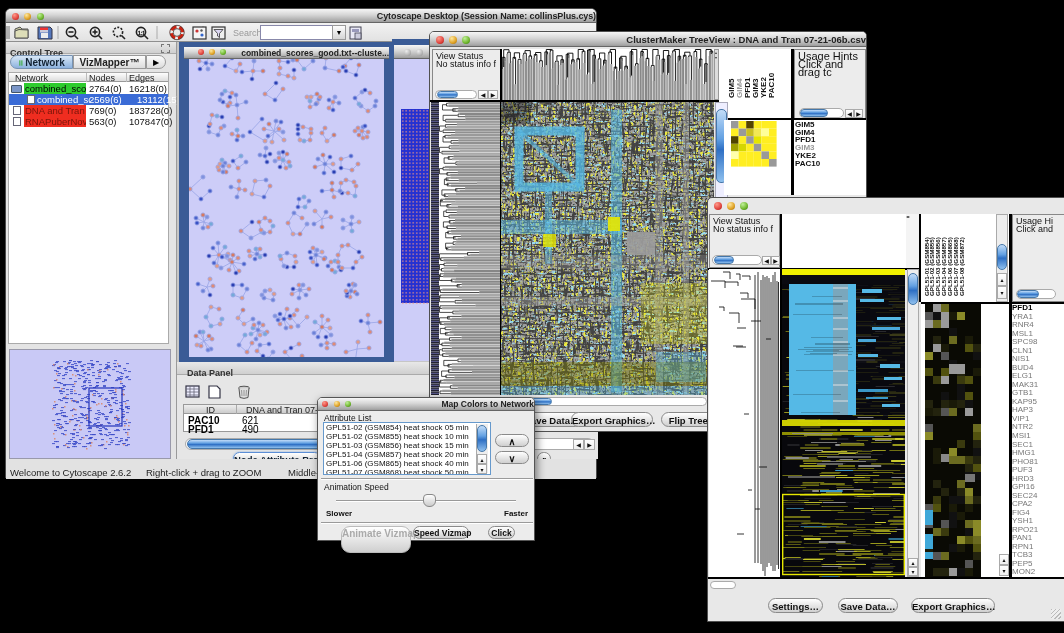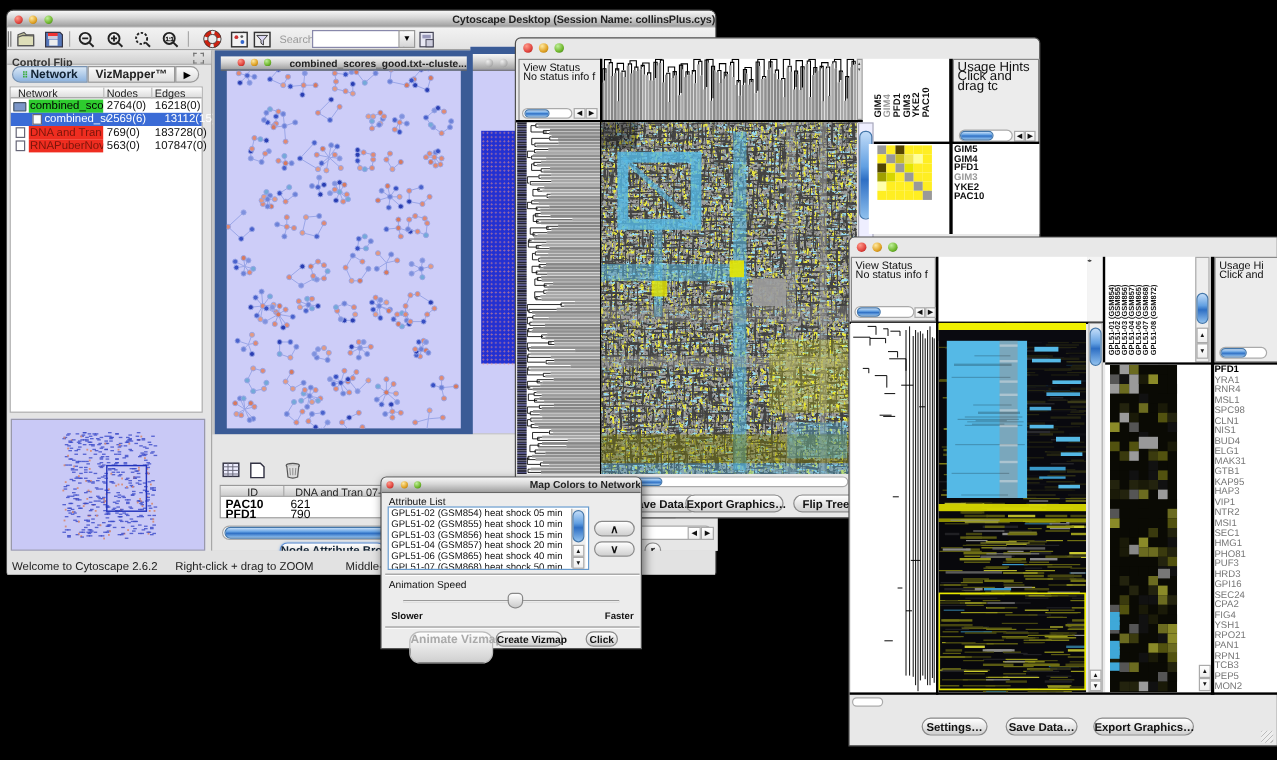--- a/index.html
+++ b/index.html
@@ -68,21 +68,21 @@
         <path d="M209 5.5 h9 l-3.5 4 v4 l-2 -1.5 v-2.5 z" fill="#dcd8f2" stroke="#333" stroke-width="0.8"></path>
 <rect x="345" y="3" width="11" height="12" fill="#e8e8f4" stroke="#445" stroke-width="1"></rect>
         <rect x="347" y="5" width="7" height="3" fill="#99b"></rect>
         <rect x="350" y="9" width="6" height="6" fill="#ccd" stroke="#445" stroke-width="0.8"></rect>
 </svg>
       <span class="abs" style="left:227px;top:5px;color:#999;font-size:9px">Search:</span>
       <span class="abs" style="left:254px;top:2px;width:77px;height:15px;background:#fff;border:1px solid #88a;"></span>
       <span class="abs" style="left:326px;top:2px;width:14px;height:15px;background:linear-gradient(#fdfdfd,#d5d5d5);border:1px solid #999;font-size:7px;text-align:center;line-height:14px">▼</span>
     </div>
     <div class="abs" style="left:0;top:33px;width:171px;height:417px;background:#e4e4e4;border-right:1px solid #9a9a9a">
-      <div class="abs" style="left:0;top:0;width:100%;height:12px;background:linear-gradient(#e8e8e8,#cfcfcf);border-bottom:1px solid #aaa"><span style="font-size:9px;font-weight:bold;color:#333;margin-left:4px;line-height:12px;display:inline-block">Control Flip</span><span class="abs" style="right:6px;top:2px;width:9px;height:9px;border:1px dashed #777"></span></div>
+      <div class="abs" style="left:0;top:0;width:100%;height:12px;background:linear-gradient(#e8e8e8,#cfcfcf);border-bottom:1px solid #aaa"><span style="font-size:9px;font-weight:bold;color:#333;margin-left:4px;line-height:12px;display:inline-block">Control Tree</span><span class="abs" style="right:6px;top:2px;width:9px;height:9px;border:1px dashed #777"></span></div>
       <div class="abs" style="left:4px;top:13px;width:160px;height:14px">
         <span class="abs" style="left:0;width:63px;height:14px;background:linear-gradient(#d8e7f6,#8cb2de);border:1px solid #7792b2;border-radius:7px 0 0 7px;font-size:10px;font-weight:bold;text-align:center;line-height:14px;color:#123"><span style="color:#3a3;font-size:7px">⠿ </span>Network</span>
         <span class="abs" style="left:63px;width:73px;height:14px;background:linear-gradient(#fcfcfc,#dcdcdc);border:1px solid #999;font-size:10px;font-weight:bold;text-align:center;line-height:14px;color:#222">VizMapper™</span>
         <span class="abs" style="left:136px;width:20px;height:14px;background:linear-gradient(#fcfcfc,#dcdcdc);border:1px solid #999;border-radius:0 7px 7px 0;font-size:8px;text-align:center;line-height:14px">▶</span>
       </div>
       <div class="abs" style="left:2px;top:30px;width:161px;height:272px;background:#fff;border:1px solid #aaa">
         <div class="abs" style="left:0;top:0;width:100%;height:9px;background:linear-gradient(#fdfdfd,#ddd);border-bottom:1px solid #999;font-size:9px;color:#222">
           <span class="abs" style="left:6px">Network</span>
           <span class="abs" style="left:80px">Nodes</span>
           <span class="abs" style="left:120px">Edges</span>
@@ -1419,54 +1419,58 @@
             <line x1="168" y1="290" x2="157" y2="293"></line>
             <line x1="168" y1="290" x2="169" y2="283"></line>
             <circle cx="180" cy="289" r="2.1" fill="#e08a74"></circle>
             <circle cx="166" cy="304" r="2.1" fill="#e08a74"></circle>
             <circle cx="157" cy="293" r="2.1" fill="#e08a74"></circle>
             <circle cx="169" cy="283" r="2.1" fill="#e29a84"></circle>
           </g>
         </svg></div>
     </div>
     <div class="abs" style="left:171px;top:353px;width:421px;height:97px;background:#e6e6e6">
+      <div class="abs" style="left:0;top:0;width:100%;height:13px;background:linear-gradient(#e8e8e8,#cfcfcf);border-bottom:1px solid #aaa"><span style="font-size:9px;font-weight:bold;color:#333;margin-left:10px;line-height:14px;display:inline-block">Data Panel</span></div>
       <div class="abs" style="left:8px;top:22px;width:130px;height:16px">
 <svg width="130" height="16" viewBox="0 0 130 16" xmlns="http://www.w3.org/2000/svg">
 <rect x="1" y="2" width="13" height="11" fill="#eef" stroke="#334" stroke-width="1.2"></rect>
           <path d="M1 5 h13 M1 8 h13 M1 11 h13 M5 2 v11 M9 2 v11" stroke="#667" stroke-width="0.8"></path>
 <path d="M24 2 h8 l3 3 v9 h-11 z" fill="#fff" stroke="#334" stroke-width="1.2"></path>
 <ellipse cx="59" cy="4" rx="5.5" ry="1.8" fill="#ccc" stroke="#555"></ellipse>
           <path d="M54 4.5 l1 9 q4 1.8 8 0 l1 -9.5" fill="#ddd" stroke="#555"></path>
           <path d="M56.5 6 l0.5 6 M59 6 v6 M61.5 6 l-0.5 6" stroke="#888" stroke-width="0.8"></path>
 </svg></div>
       <div class="abs" style="left:6px;top:42px;width:380px;height:28px;background:#fff;border:1px solid #999">
         <div class="abs" style="left:0;top:0;width:100%;height:9px;background:linear-gradient(#eee,#ccc);border-bottom:1px solid #999;font-size:9px;color:#222">
           <span class="abs" style="left:22px">ID</span>
           <span class="abs" style="left:62px">DNA and Tran 07-21-06…</span>
           <span class="abs" style="left:52px;width:1px;height:9px;background:#aaa"></span>
         </div>
         <div class="abs" style="left:4px;top:10px;font-size:10px;font-weight:bold;color:#000">PAC10</div>
         <div class="abs" style="left:58px;top:10px;font-size:10px">621</div>
         <div class="abs" style="left:4px;top:19px;font-size:10px;font-weight:bold;color:#000">PFD1</div>
-        <div class="abs" style="left:58px;top:19px;font-size:10px">790</div>
+        <div class="abs" style="left:58px;top:19px;font-size:10px">490</div>
       </div>
       <div class="sbtrack" style="left:8px;top:76px;width:409px;height:12px"></div>
       <div class="sbpill" style="left:10px;top:77px;width:296px;height:10px"></div>
       <div class="arrbox" style="left:396px;top:77px;width:11px;height:11px;line-height:11px">◀</div>
       <div class="arrbox" style="left:407px;top:77px;width:11px;height:11px;line-height:11px">▶</div>
       <div class="aquabtn" style="left:56px;top:90px;width:88px;height:13px;border-color:#5b8ed6;box-shadow:0 0 2px #7aa8e0;color:#123;line-height:13px">Node Attribute Brows</div>
       <div class="aquabtn" style="left:360px;top:90px;width:14px;height:13px;line-height:13px">r</div>
     </div>
     <div class="abs" style="left:0;top:450px;width:100%;height:20px;background:#e2e2e2;font-size:9.5px;color:#222">
       <span class="abs" style="left:4px;top:8px">Welcome to Cytoscape 2.6.2</span>
       <span class="abs" style="left:140px;top:8px">Right-click + drag  to  ZOOM</span>
       <span class="abs" style="left:282px;top:8px">Middle-</span>
     </div>
   </div>
 <div class="abs" style="left:429px;top:31px;width:438px;height:401px;background:#e8e8e8;border:1px solid #505050;border-radius:5px 5px 0 0;z-index:20">
+    <div class="abs win-title" style="left:0;top:0;width:100%;height:15px;border-radius:4px 4px 0 0">
+      <div class="ttext" style="font-size:9.5px;line-height:15px">ClusterMaker TreeView : DNA and Tran 07-21-06b.csv</div>
+    </div>
     <div class="tl r" style="left:6px;top:4px;width:8px;height:8px"></div>
     <div class="tl y" style="left:19px;top:4px;width:8px;height:8px"></div>
     <div class="tl g" style="left:32px;top:4px;width:8px;height:8px"></div>
     <div class="abs" style="left:2px;top:17px;width:69px;height:52px;background:#ececec;border:1px solid #888">
       <div style="font-size:9px;color:#111;padding:2px 0 0 3px;line-height:8px">View Status<br>No status info f</div>
       <div class="sbtrack" style="left:2px;top:40px;width:42px;height:9px"></div>
       <div class="sbpill" style="left:4px;top:41px;width:21px;height:7px"></div>
       <div class="arrbox" style="left:45px;top:40px;width:10px;height:9px;line-height:9px">◀</div>
       <div class="arrbox" style="left:55px;top:40px;width:10px;height:9px;line-height:9px">▶</div>
     </div>
@@ -1952,21 +1956,21 @@
     <div class="aquabtn" style="left:177px;top:36px;width:34px;height:13px;line-height:13px">∧</div>
     <div class="aquabtn" style="left:177px;top:53px;width:34px;height:13px;line-height:13px">∨</div>
     <div class="etch" style="left:3px;top:80px;width:212px;height:1px"></div>
     <div class="abs" style="left:6px;top:84px;font-size:8.5px;color:#111">Animation Speed</div>
     <div class="abs" style="left:18px;top:102px;width:180px;height:2px;background:#999;border-bottom:1px solid #fff"></div>
     <div class="abs" style="left:105px;top:96px;width:13px;height:13px;background:linear-gradient(#fdfdfd,#ccc);border:1px solid #888;border-radius:4px 4px 6px 6px"></div>
     <div class="abs" style="left:8px;top:111px;font-size:8px;font-weight:bold;color:#111">Slower</div>
     <div class="abs" style="left:186px;top:111px;font-size:8px;font-weight:bold;color:#111">Faster</div>
     <div class="etch" style="left:3px;top:124px;width:212px;height:1px"></div>
     <div class="aquabtn" style="left:23px;top:128px;width:70px;height:27px;line-height:13px;color:#aaa;border-color:#bbb;font-size:10px">Animate Vizmap</div>
-    <div class="aquabtn" style="left:95px;top:128px;width:56px;height:13px;line-height:13px;font-size:8.5px">Create Vizmap</div>
+    <div class="aquabtn" style="left:95px;top:128px;width:56px;height:13px;line-height:13px;font-size:8.5px">Speed Vizmap</div>
     <div class="aquabtn" style="left:170px;top:128px;width:27px;height:13px;line-height:13px;font-size:8.5px">Click</div>
   </div>
 <div class="abs" style="left:707px;top:197px;width:358px;height:425px;background:#e8e8e8;border:1px solid #505050;border-radius:5px 0 0 0;z-index:30">
     <div class="tl r" style="left:6px;top:4px;width:8px;height:8px"></div>
     <div class="tl y" style="left:19px;top:4px;width:8px;height:8px"></div>
     <div class="tl g" style="left:32px;top:4px;width:8px;height:8px"></div>
     <div class="abs" style="left:1px;top:16px;width:71px;height:54px;background:#ececec;border:1px solid #888">
       <div style="font-size:9px;color:#111;padding:2px 0 0 3px;line-height:8px">View Status<br>No status info f</div>
       <div class="sbtrack" style="left:2px;top:40px;width:50px;height:10px"></div>
       <div class="sbpill" style="left:4px;top:41px;width:20px;height:8px"></div>

